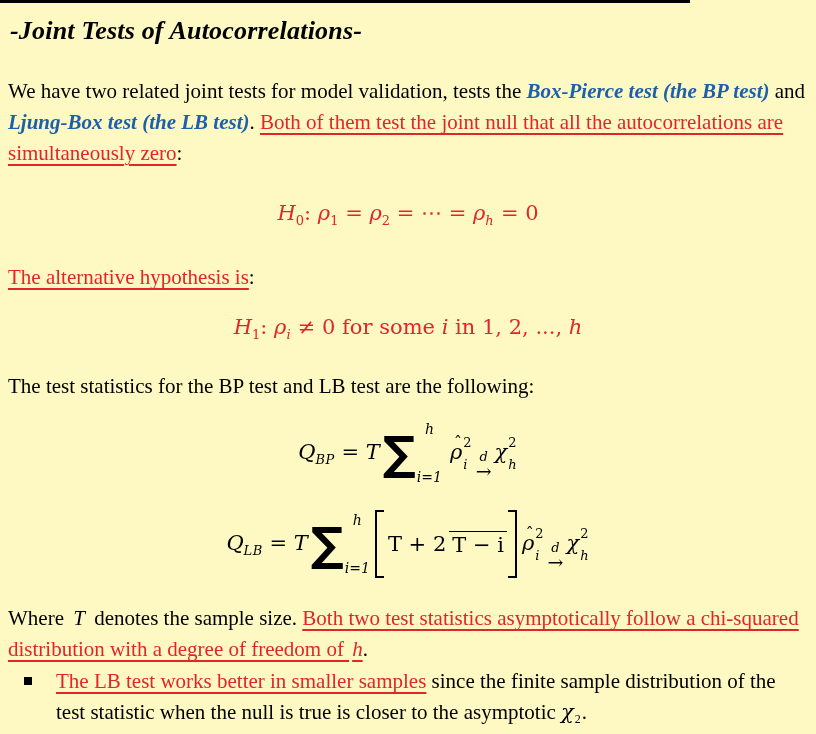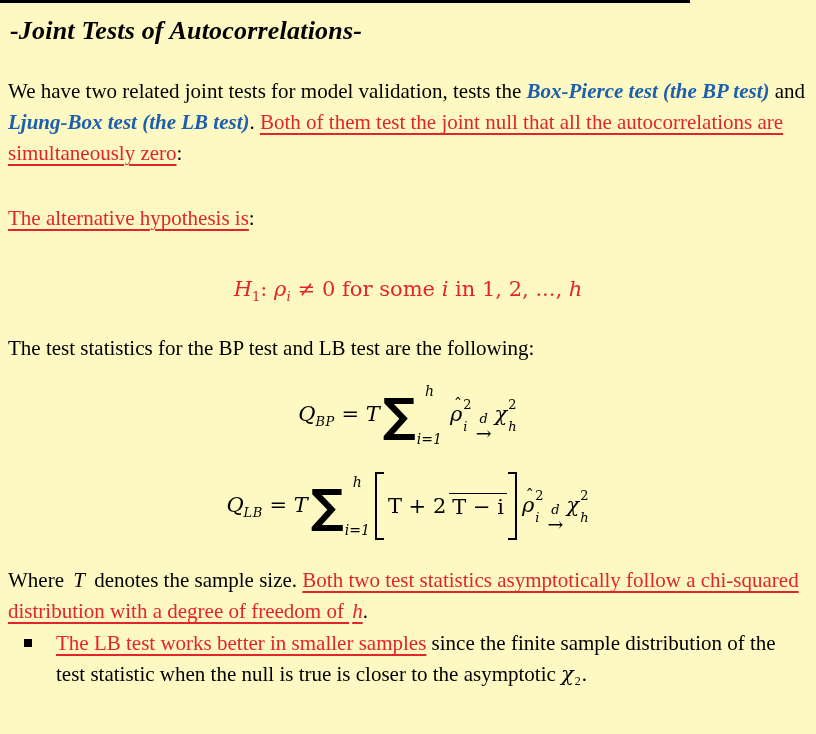--- a/index.html
+++ b/index.html
@@ -32,21 +32,21 @@
     text-decoration:underline;
     text-decoration-color:#e2242c;
     text-decoration-thickness:1.5px;
     text-underline-offset:4px;
   }
   .it{font-style:italic;}
   
   .frow{text-align:center;line-height:normal;}
   .f-h0{margin-top:32px;font-size:22px;}
   .alt{margin-top:34px;line-height:31px;}
-  .f-h1{margin-top:43px;font-size:22px;}
+  .f-h1{margin-top:22px;font-size:22px;}
   .teststat{margin-top:29px;line-height:31px;}
   .f-qbp{margin-top:20px;font-size:22px;}
   .f-qlb{margin-top:26px;font-size:22px;}
   .mathfont{font-family:"DejaVu Serif", serif;font-size:21px;}
   sub.msub{font-size:13px;font-style:italic;letter-spacing:.5px;}
   sub.nsub{font-size:13px;font-style:normal;}
   
   .sigma{
     display:inline-block;vertical-align:middle;
     font-family:"DejaVu Sans", sans-serif;
@@ -112,20 +112,21 @@
 <body>
 
 <div id="page">
   <div id="top-artifact"></div>
   <div class="inner">
 
     <h1 class="title">-Joint Tests of Autocorrelations-</h1>
 
     <p class="para1"><span>We have two related joint tests for model validation, tests the </span><span class="blue">Box-Pierce test (the BP test)</span><span> and </span><span class="blue">Ljung-Box test (the LB test)</span><span>. </span><span class="ru">Both of them test the joint null that all the autocorrelations are simultaneously zero</span><span>:</span></p>
 
+    <div class="frow f-h0 mathfont red"><span class="it">H</span><sub class="nsub">0</sub><span>: </span><span class="it">ρ</span><sub class="nsub">1</sub><span> = </span><span class="it">ρ</span><sub class="nsub">2</sub><span> = </span><span>⋯</span><span> = </span><span class="it">ρ</span><sub class="msub">h</sub><span> = 0</span></div>
 
     <p class="alt"><span class="ru">The alternative hypothesis is</span><span>:</span></p>
 
     <div class="frow f-h1 mathfont red"><span class="it">H</span><sub class="nsub">1</sub><span>: </span><span class="it">ρ</span><sub class="msub">i</sub><span> ≠ 0 </span><span>for some </span><span class="it">i</span><span> in 1, 2, ..., </span><span class="it">h</span></div>
 
     <p class="teststat">The test statistics for the BP test and LB test are the following:</p>
 
     <div class="frow f-qbp mathfont"><span class="it">Q</span><sub class="msub">BP</sub><span> = </span><span class="it">T</span><span class="sigma">∑</span><span class="sum-limits">
           <span class="hi">h</span>
           <span class="lo">i=1</span>

